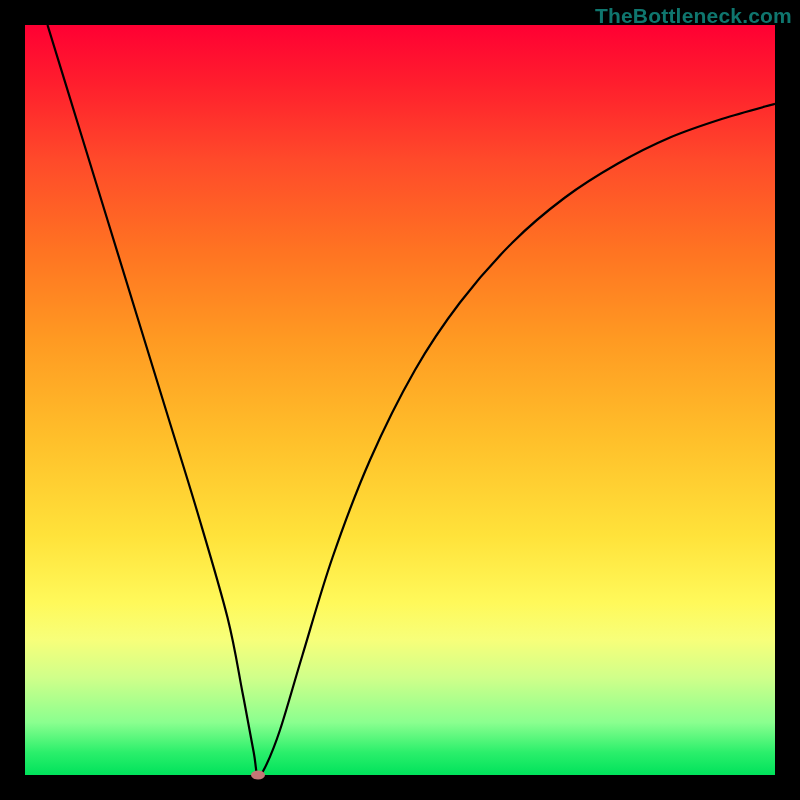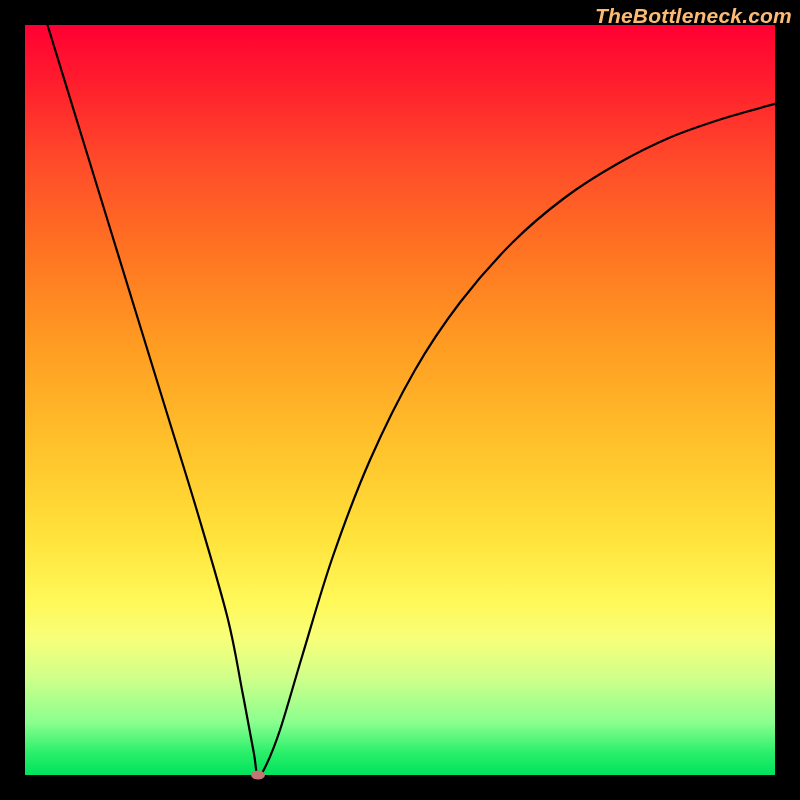--- a/index.html
+++ b/index.html
@@ -37,23 +37,22 @@
       #2bef6b 97%,
       #00e25b 100%
     );
   }
   .watermark {
     position: absolute;
     top: 4px;
     right: 8px;
     font-size: 21px;
     font-weight: 600;
-    color: #fdba74;
+    color: #0f766e;
     letter-spacing: 0.2px;
-    font-style: italic;
   }
   svg.curve {
     position: absolute;
     left: 0;
     top: 0;
     width: 750px;
     height: 750px;
   }
   .minimum-marker {
     position: absolute;

